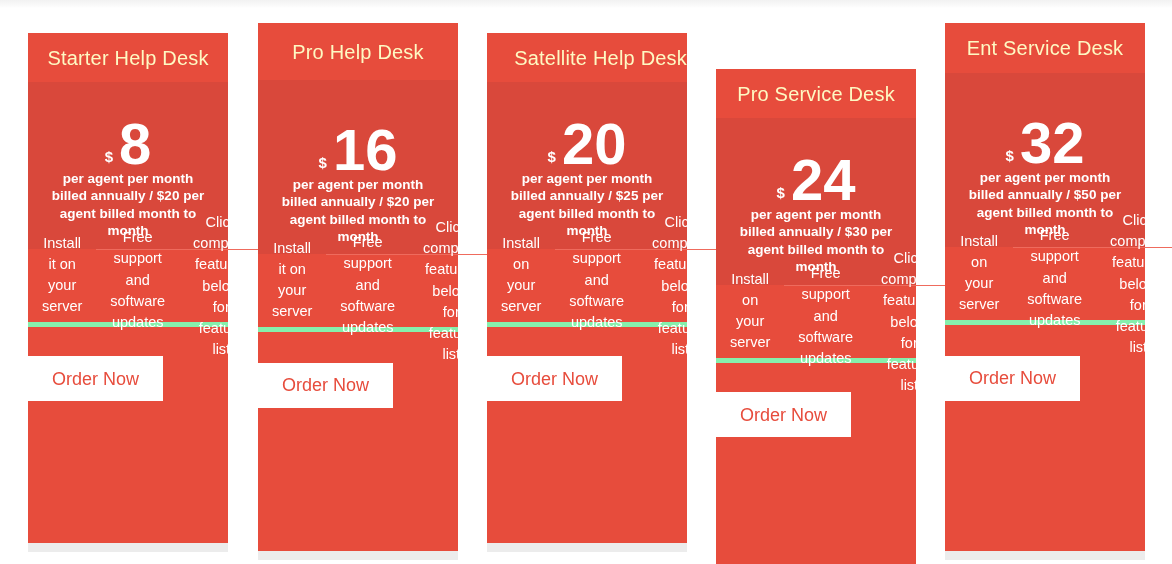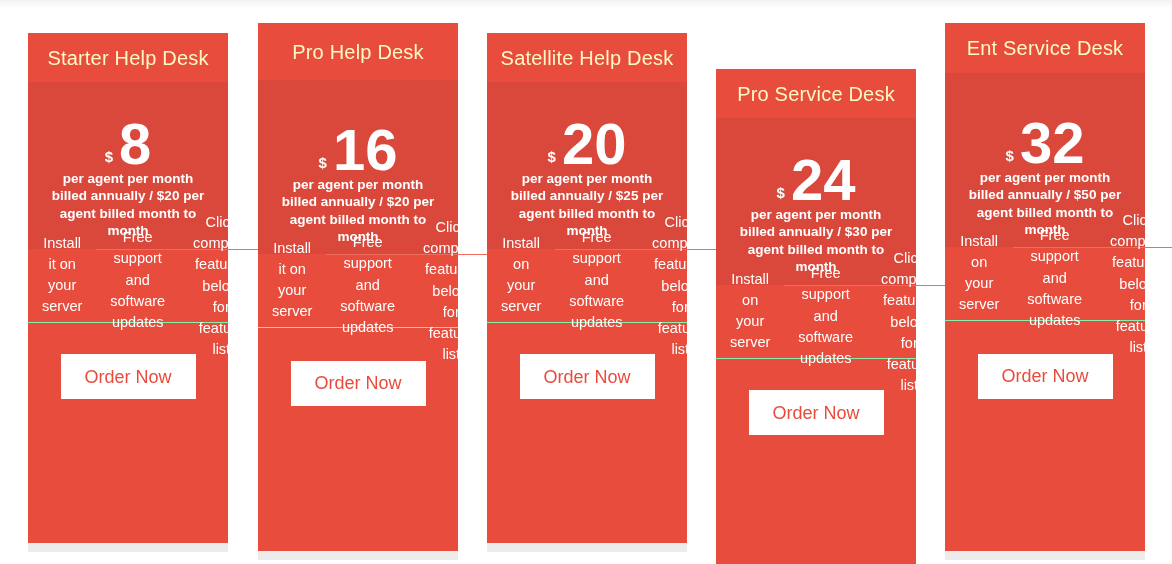--- a/index.html
+++ b/index.html
@@ -108,24 +108,24 @@
   .feature-row:first-child { border-top: none; }
 
   .feature-text {
     font-size: 14.5px;
     font-weight: 400;
     line-height: 1.45;
     color: #ffffff;
   }
 
   .cta-row {
-    border-top: 1px solid #86efac;
-    display: flex;
-    align-items: center;
-    justify-content: center;
+    border-top: 5px solid #86efac;
+    display: flex;
+    align-items: center;
+    justify-content: flex-start;
   }
 
   .order-button {
     background: #ffffff;
     color: #e74c3c;
     border: none;
     font-family: "Liberation Sans", sans-serif;
     font-size: 18px;
     font-weight: 400;
     line-height: 1;
@@ -190,21 +190,21 @@
       <div class="feature-row" style="height:73px;">
         <span class="feature-text">Click compare features below for feature list</span>
       </div>
     </div>
     <div class="cta-row" style="height:111px;">
       <button class="order-button" style="width:135px; height:45px;">Order Now</button>
     </div>
   </div>
 
   <div class="pricing-card" style="left:487px; top:33px; width:200px; height:510px;">
-    <div class="card-header" style="height:49px;">
+    <div class="card-header" style="height:49px;justify-content:flex-end;">
       <span class="card-title">Satellite Help Desk</span>
     </div>
     <div class="price-block" style="height:167px; padding-top:16px;">
       <div class="price-row" style="height:72px;">
         <span class="price-currency">$</span>
         <span class="price-amount">20</span>
       </div>
       <div class="price-note">per agent per month billed annually / $25 per agent billed month to month</div>
     </div>
     <div class="features">

